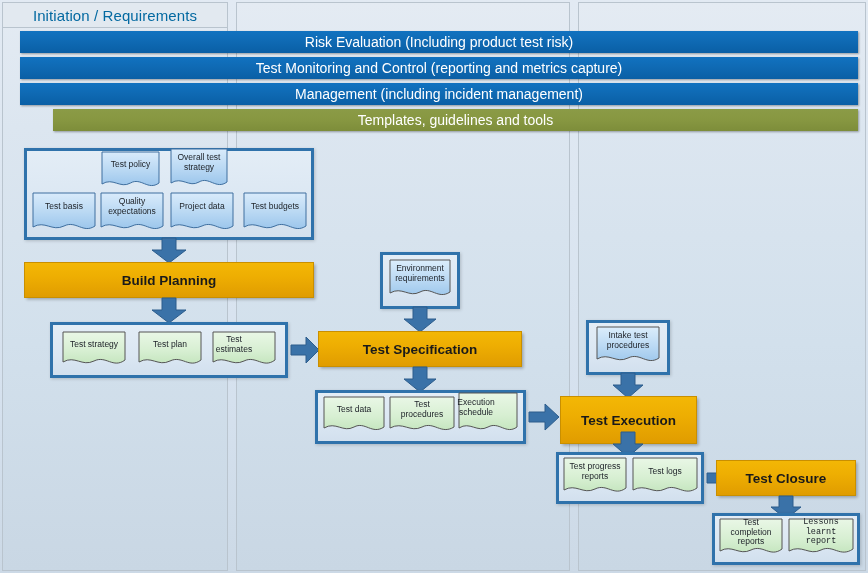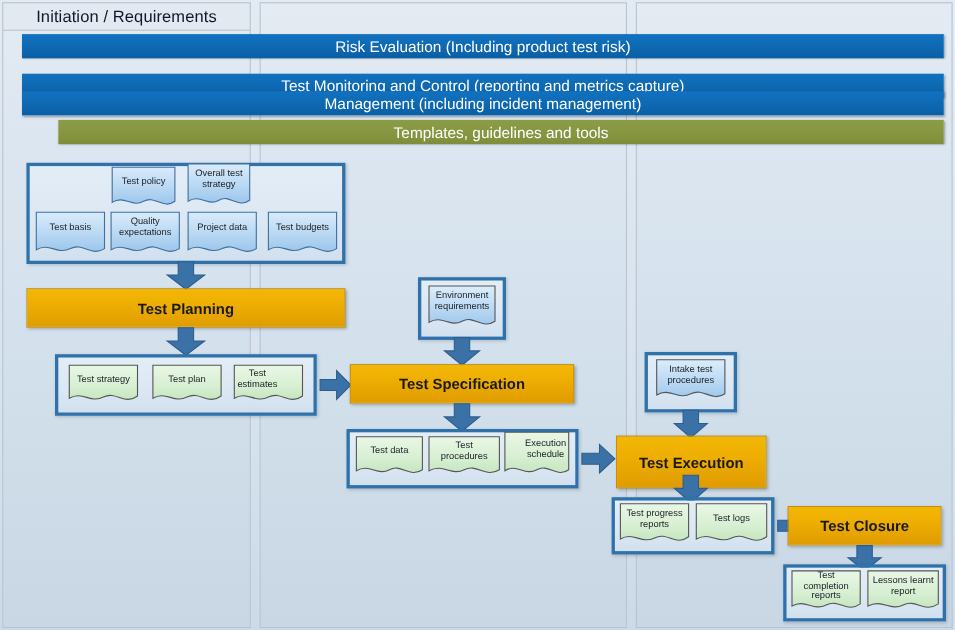--- a/index.html
+++ b/index.html
@@ -11,21 +11,21 @@
   #canvas{position:relative;width:868px;height:573px;
     background:linear-gradient(180deg,#e2eaf3 0%,#dce6f1 35%,#d5e1ee 70%,#ccd9e6 100%);}
 
   
   .lane{position:absolute;top:2px;bottom:2px;
         background:linear-gradient(180deg,#e4ebf3 0%,#dce6f0 22%,#d2e0ec 60%,#c9d7e4 100%);
         border:1px solid #b9c4ce;box-sizing:border-box;}
   .lane-head{position:absolute;top:2px;height:26px;
         background:#e2e9f0;border:1px solid #b9c4ce;box-sizing:border-box;
         display:flex;align-items:center;justify-content:center;
-        font-size:15px;color:#0f172a;letter-spacing:.1px;}
+        font-size:15px;color:#0369a1;letter-spacing:.1px;}
 
   
   .band{position:absolute;left:20px;right:10px;height:22px;
         display:flex;align-items:center;justify-content:center;
         color:#ffffff;font-size:14px;
         box-shadow:1px 1px 2px rgba(0,0,0,.35);box-sizing:border-box;}
   .band.blue{background:linear-gradient(180deg,#1172c0 0%,#0f6ab4 45%,#0a5fa5 100%);}
   .band.olive{background:linear-gradient(180deg,#8b9b46 0%,#879741 50%,#7d8d3a 100%);margin-left:33px;}
 
   
@@ -63,21 +63,21 @@
   <div class="lane" style="left:236px;width:334px;"></div>
   <div class="lane" style="left:578px;width:288px;"></div>
 
   <div class="lane-head" style="left:2px;width:226px;">
     <span>Initiation / Requirements</span>
   </div>
 
   <div class="band blue" style="top:31px;">
     <span>Risk Evaluation (Including product test risk)</span>
   </div>
-  <div class="band blue" style="top:57px;margin-top:10px;">
+  <div class="band blue" style="top:57px;">
     <span>Test Monitoring and Control (reporting and metrics capture)</span>
   </div>
   <div class="band blue" style="top:83px;">
     <span>Management (including incident management)</span>
   </div>
   <div class="band olive" style="top:109px;">
     <span>Templates, guidelines and tools</span>
   </div>
 
   <div class="group" style="left:24px;top:148px;width:290px;height:92px;"></div>
@@ -166,21 +166,21 @@
     <div class="lbl" style="height:30px;">Test budgets</div>
   </div>
 
   <div class="arrow" style="left:151px;top:238px;">
     <svg width="36" height="26" viewBox="0 0 36 26">
       <path d="M11,0 L25,0 L25,12 L35,12 L18,25 L1,12 L11,12 Z" fill="#3a72a8" stroke="#2d5d8c" stroke-width="1"></path>
     </svg>
   </div>
 
   <div class="proc" style="left:24px;top:262px;width:290px;height:36px;">
-    <span>Test Planning</span>
+    <span>Build Planning</span>
   </div>
 
   <div class="arrow" style="left:151px;top:298px;">
     <svg width="36" height="26" viewBox="0 0 36 26">
       <path d="M11,0 L25,0 L25,12 L35,12 L18,25 L1,12 L11,12 Z" fill="#3a72a8" stroke="#2d5d8c" stroke-width="1"></path>
     </svg>
   </div>
 
   <div class="group" style="left:50px;top:322px;width:238px;height:56px;"></div>
 
@@ -287,21 +287,21 @@
         <stop offset="0" stop-color="#e9f7e6"></stop>
             <stop offset="0.6" stop-color="#d7efd2"></stop>
             <stop offset="1" stop-color="#c6e6c0"></stop>
       </linearGradient>
         </defs>
       <path d="M1,1 L65,1 L65,31 C52,39 45,25 33,31 C21,37 14,25 1,32 Z" fill="url(#gg5)" stroke="#555555" stroke-width="1"></path>
     </svg>
     <div class="lbl" style="height:28px;">Test procedures</div>
   </div>
 
-  <div class="doc" style="left:458px;top:392px;width:36px;height:45px;padding-left:40px;">
+  <div class="doc" style="left:458px;top:392px;width:36px;height:45px;">
     <svg width="60" height="45" viewBox="0 0 60 45">
       <defs>
           <linearGradient id="gg6" x1="0" y1="0" x2="0" y2="1">
         <stop offset="0" stop-color="#e9f7e6"></stop>
             <stop offset="0.6" stop-color="#d7efd2"></stop>
             <stop offset="1" stop-color="#c6e6c0"></stop>
       </linearGradient>
         </defs>
       <path d="M1,1 L59,1 L59,35 C48,43 41,29 30,35 C19,41 12,29 1,36 Z" fill="url(#gg6)" stroke="#555555" stroke-width="1"></path>
     </svg>
@@ -412,16 +412,16 @@
     <svg width="66" height="42" viewBox="0 0 66 42">
       <defs>
           <linearGradient id="gg10" x1="0" y1="0" x2="0" y2="1">
         <stop offset="0" stop-color="#e9f7e6"></stop>
             <stop offset="0.6" stop-color="#d7efd2"></stop>
             <stop offset="1" stop-color="#c6e6c0"></stop>
       </linearGradient>
         </defs>
       <path d="M1,1 L65,1 L65,31 C52,40 45,26 33,32 C21,38 14,26 1,33 Z" fill="url(#gg10)" stroke="#555555" stroke-width="1"></path>
     </svg>
-    <div class="lbl" style="height:29px;">Lessons learnt report</div>
+    <div class="lbl" style="height:29px;font-family:Liberation Mono, monospace;">Lessons learnt report</div>
   </div>
 
 </div>
 
 </body></html>

